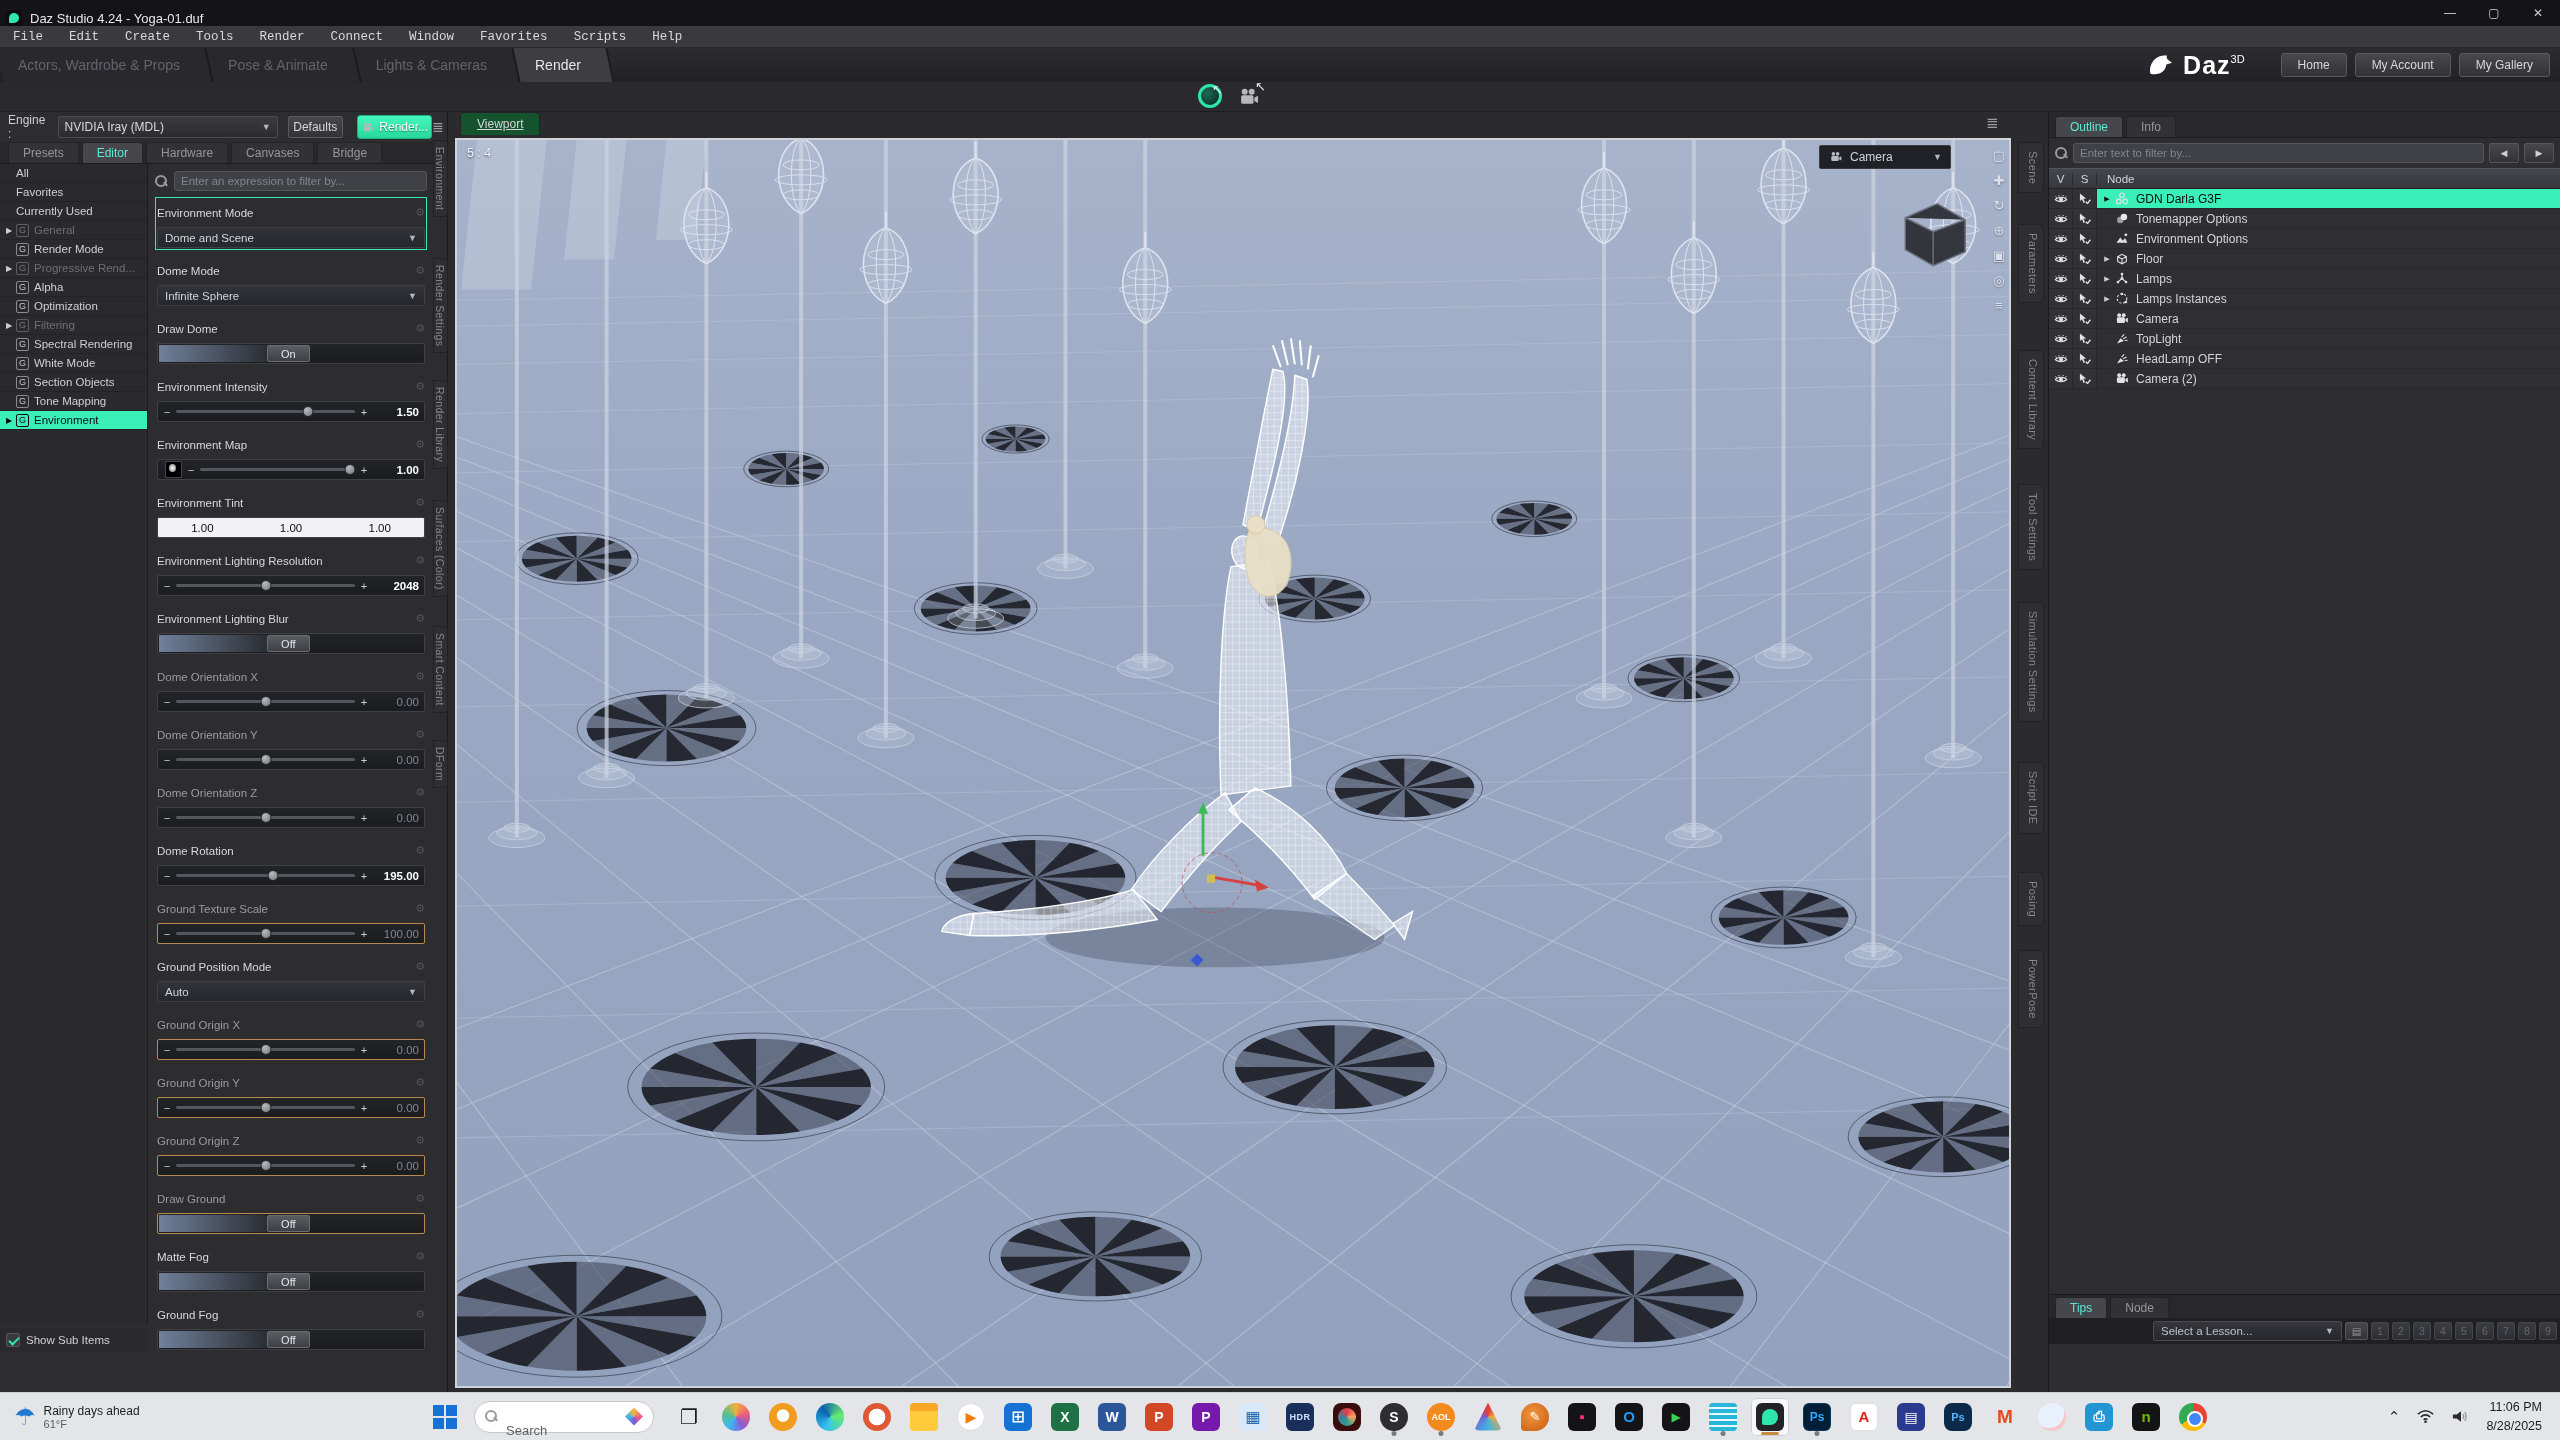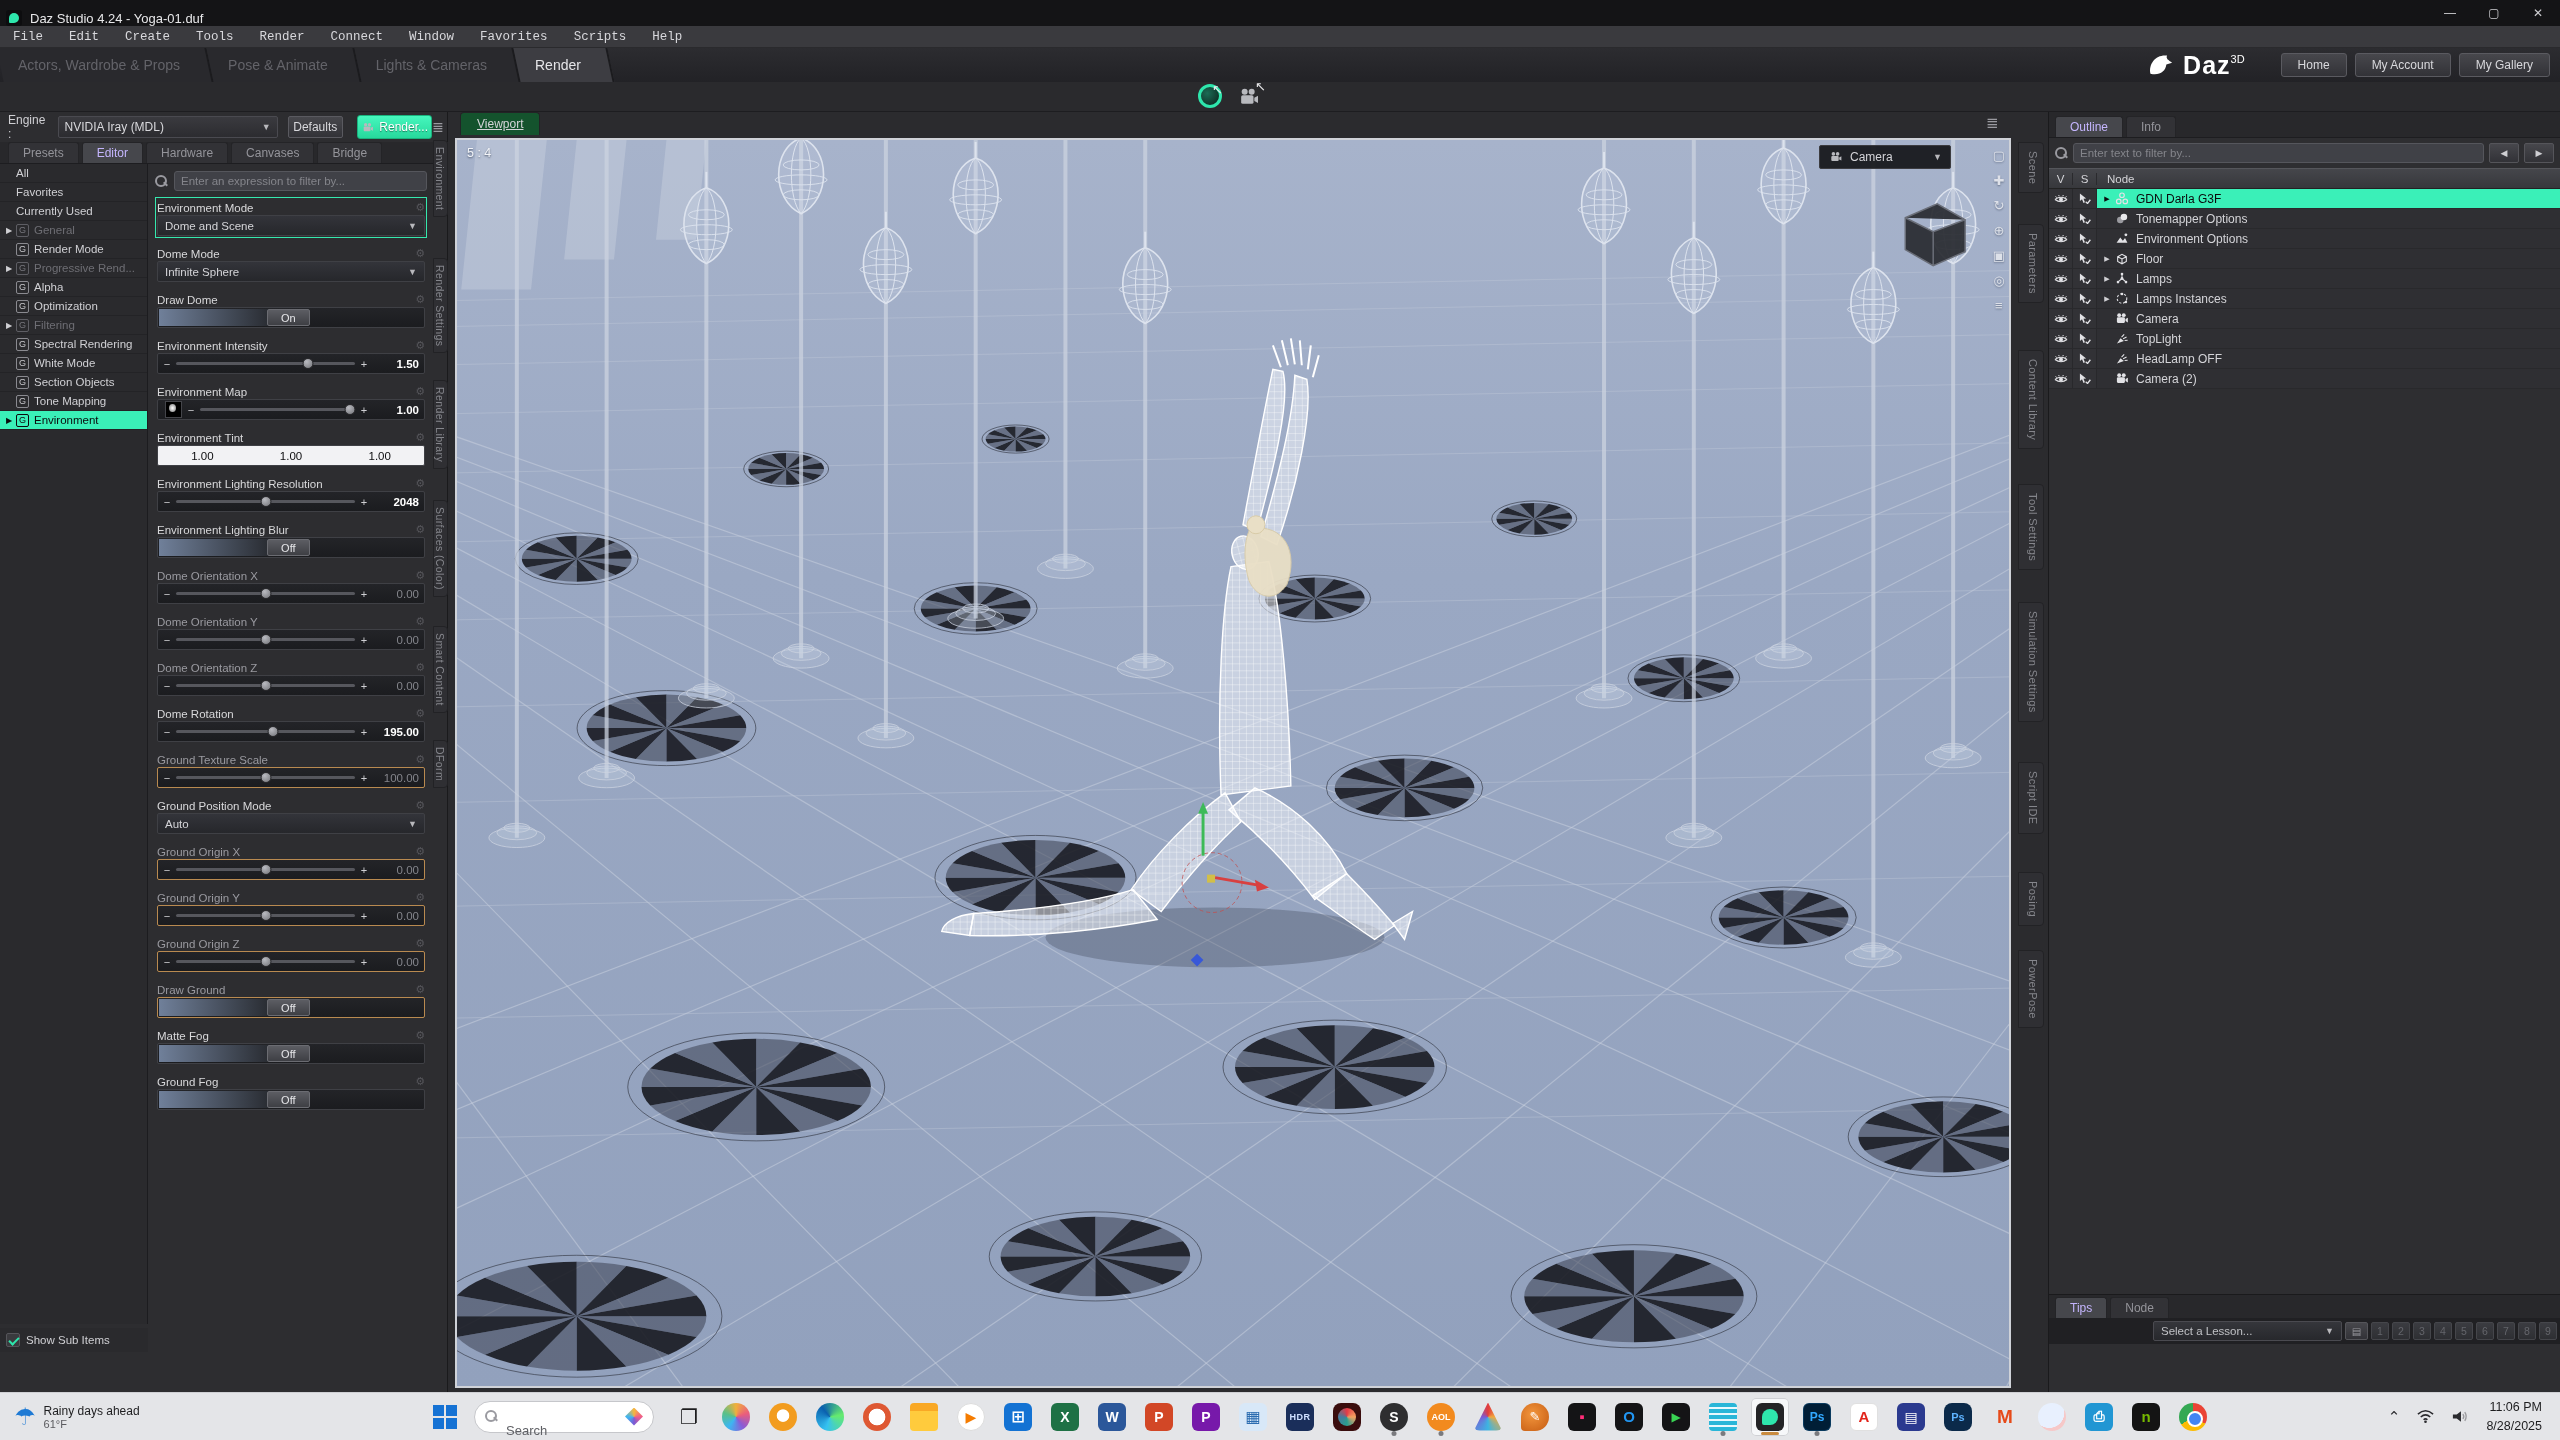--- a/index.html
+++ b/index.html
@@ -47,41 +47,41 @@
   .enginerow { position:absolute; left:0; top:0; width:448px; height:30px; display:flex; align-items:center; padding-left:8px; }
   .englabel { color:#cfcfd3; font-size:12px; margin-right:6px; }
   .engdrop { width:222px; height:22px; background:linear-gradient(#3a3a3f,#2c2c30); border:1px solid #4a4a50; border-radius:2px; color:#d8d8dc; font-size:12px; display:flex; align-items:center; padding:0 6px; }
   .engdrop .dd { margin-left:auto; color:#b8b8bc; font-size:9px; }
   .btn-defaults { margin-left:10px; width:56px; height:22px; background:linear-gradient(#47474c,#323237); border:1px solid #5a5a60; border-radius:2px; color:#d8d8dc; font-size:12px; display:flex; align-items:center; justify-content:center; }
   .btn-render { margin-left:14px; width:76px; height:24px; background:linear-gradient(#46f7bd,#27d89c); border:1px solid #19b27d; border-radius:3px; color:#fff; text-shadow:0 1px 1px rgba(0,0,0,.45); font-size:12px; display:flex; align-items:center; justify-content:center; gap:4px; }
   .btn-render svg { width:14px; height:11px; }
   .paneopt { margin-left:auto; margin-right:4px; color:#9a9aa0; font-size:14px; }
   .ptabs { position:absolute; left:0; top:30px; width:448px; height:22px; display:flex; align-items:flex-end; padding-left:8px; background:#28282b; border-bottom:1px solid #1d1d20; }
   .ptab { padding:3px 14px; font-size:12px; color:#94949a; background:#323236; border:1px solid #242427; border-bottom:none; border-radius:3px 3px 0 0; margin-right:3px; }
-  .ptab.active { color:#c4b5fd; background:#46474c; }
+  .ptab.active { color:#5eead4; background:#46474c; }
   .catcol { position:absolute; left:0; top:52px; width:148px; height:1160px; background:#2a2a2d; border-right:1px solid #1c1c1f; overflow:hidden; }
   .catrow { height:19px; display:flex; align-items:center; font-size:11.5px; color:#d0d0d4; border-bottom:1px solid #232326; padding-left:6px; }
   .catrow .arr { width:10px; font-size:8px; color:#cfcfd3; }
   .catrow .noarr { width:10px; }
   .catrow .gbox { width:13px; height:13px; border:1px solid #8a8a90; border-radius:2px; font-size:9px; color:#c8c8cc; display:flex; align-items:center; justify-content:center; margin-right:5px; }
   .catrow.dim { color:#6e6e74; }
   .catrow.dim .gbox { border-color:#5e5e64; color:#77777d; }
   .catrow.sel { background:#3af0b8; color:#0b0b0d; }
   .catrow.sel .arr { color:#0b0b0d; }
   .catrow.sel .gbox { border-color:#0b0b0d; color:#0b0b0d; }
   .showsub { position:absolute; left:0; top:1216px; width:148px; height:24px; display:flex; align-items:center; padding-left:6px; background:#2a2a2d; font-size:11.5px; color:#d0d0d4; }
   .chk { width:14px; height:14px; background:#3a3a3e; border:1px solid #55555a; border-radius:2px; margin-right:6px; position:relative; }
   .chk::after { content:""; position:absolute; left:2px; top:3px; width:8px; height:4px; border-left:2.5px solid #2ee6ac; border-bottom:2.5px solid #2ee6ac; transform:rotate(-45deg); }
   .propcol { position:absolute; left:149px; top:52px; width:284px; height:1228px; background:#2d2d30; overflow:hidden; }
   .filterrow { display:flex; align-items:center; gap:6px; margin:7px 6px 6px 6px; }
   .filterinput { flex:1; height:20px; background:#404147; border:1px solid #55565c; border-radius:3px; color:#cfcfd3; font-size:11.5px; padding:0 6px; outline:none; }
   .filterinput::placeholder { color:#84858b; }
   .prop { margin:0 6px 5px 6px; position:relative; border:1px solid transparent; padding:1px; }
   .prop.teal { border-color:#35e8ae; }
-  .plabelrow { display:flex; align-items:flex-end; height:15px; }
+  .plabelrow { display:flex; align-items:center; height:27px; }
   .plabel { color:#d8d8da; font-size:11.5px; }
   .plabel.dim { color:#9a9aa0; }
   .gear { margin-left:auto; color:#55555a; font-size:11px; }
   .pctl { height:21px; margin-top:1px; border:1px solid #3f4045; background:linear-gradient(#232428,#1b1c1f); border-radius:2px; display:flex; align-items:center; position:relative; }
   .pctl.orange { border-color:#b98a50; }
   .pdrop { background:linear-gradient(#33343a,#26272b); padding:6px 7px; color:#d4d4d8; font-size:11.5px; }
   .pdrop .dd { margin-left:auto; font-size:9px; color:#b8b8bc; }
   .ptoggle .tfill { position:absolute; left:1px; top:1px; bottom:1px; width:41%; background:linear-gradient(90deg,#70809a,#2a2d33); }
   .ptoggle .tbtn { position:absolute; left:41%; width:16%; top:1px; bottom:1px; background:linear-gradient(#5c5d63,#3e3f44); border:1px solid #6b6c72; border-radius:2px; color:#e6e6e9; font-size:11px; display:flex; align-items:center; justify-content:center; }
   .pslider { padding:0 5px; gap:5px; }

